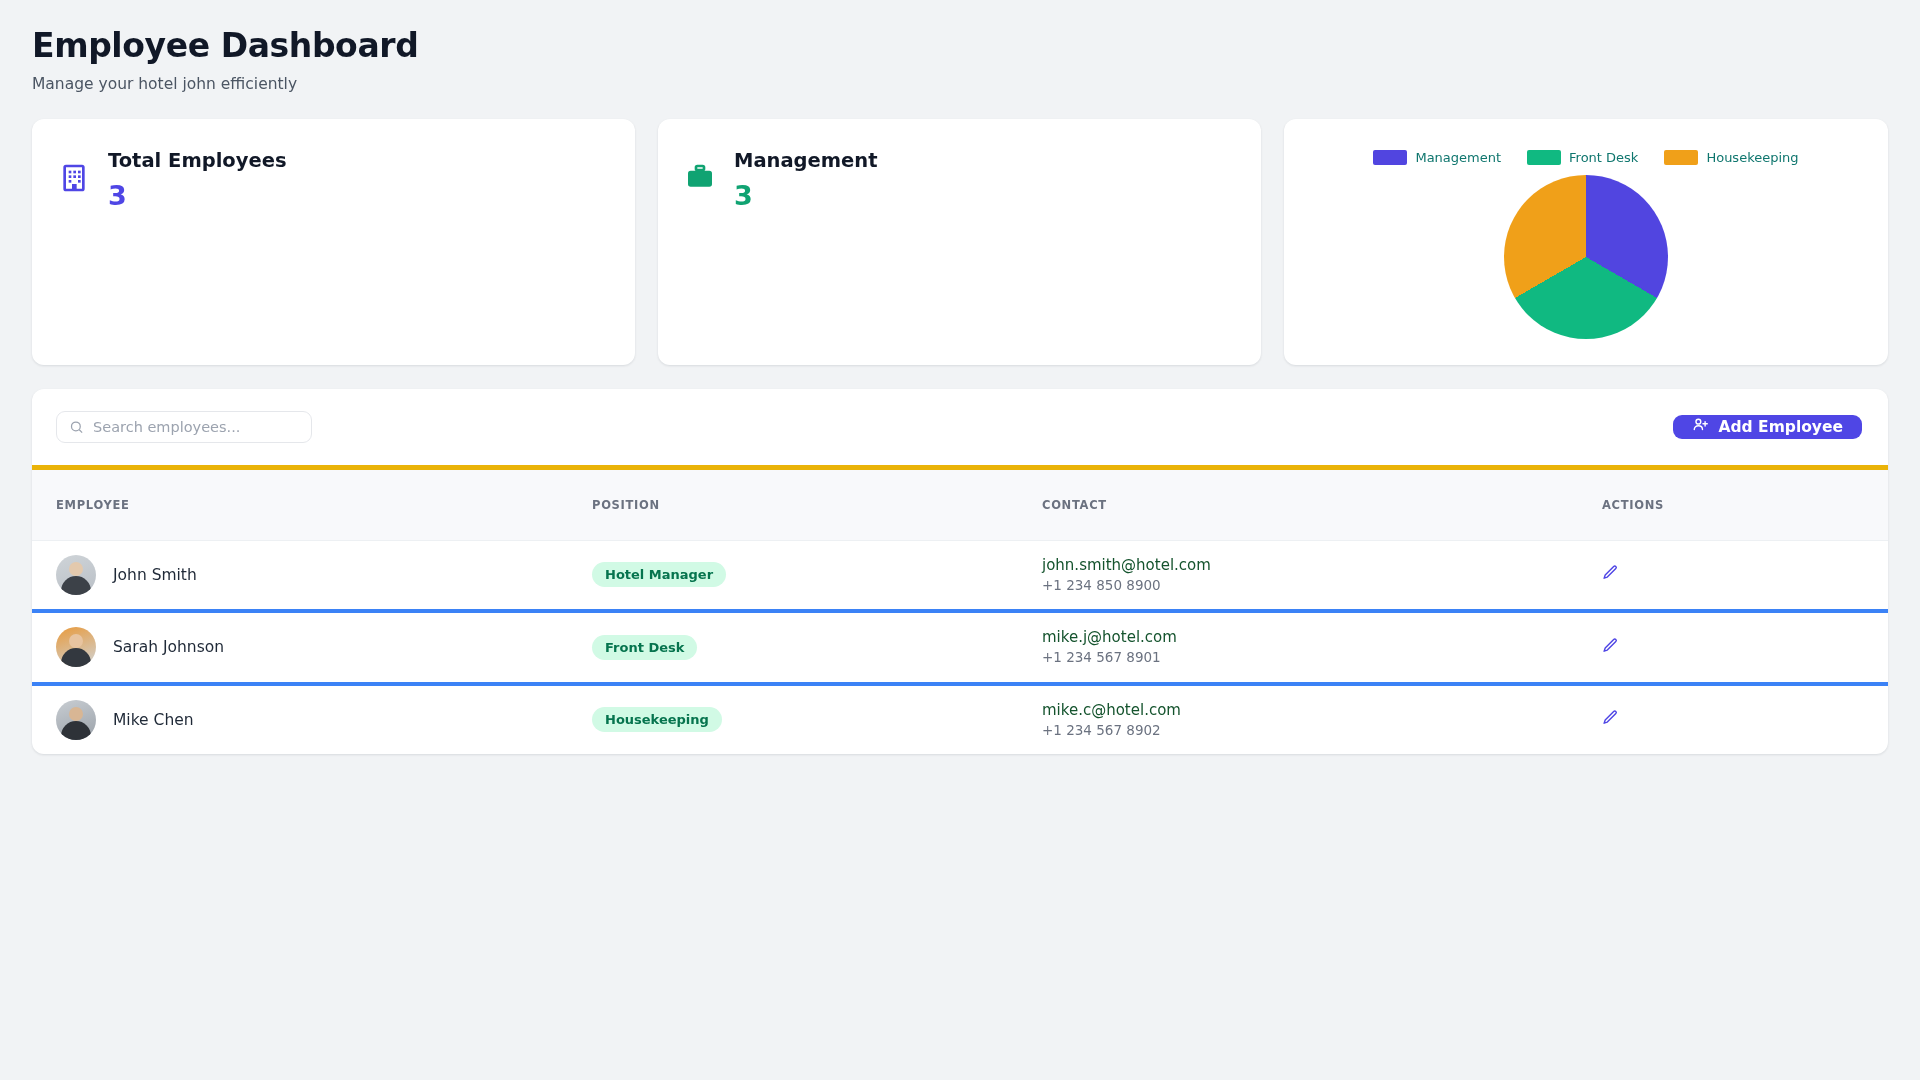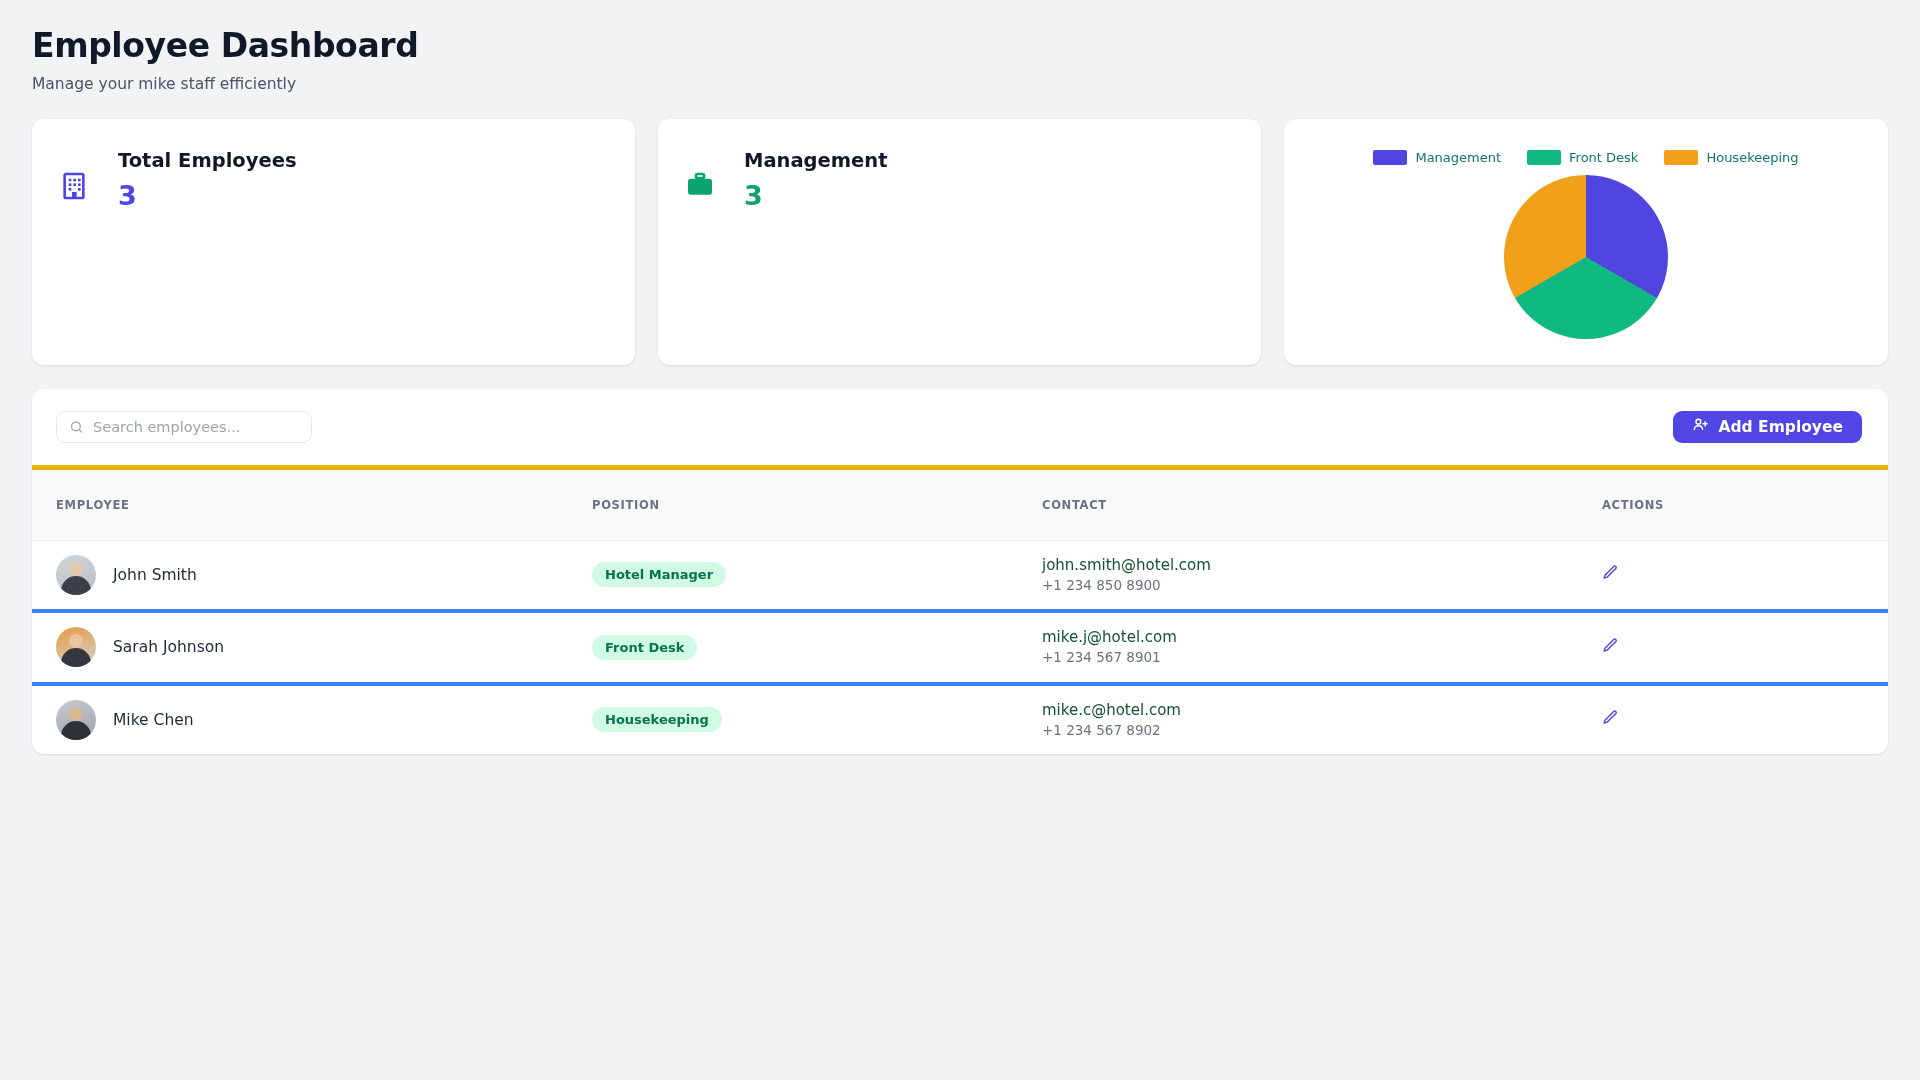--- a/index.html
+++ b/index.html
@@ -36,21 +36,21 @@
   .card {
     background: #ffffff;
     border-radius: 12px;
     box-shadow: 0 1px 3px rgba(16,24,40,0.07), 0 1px 2px rgba(16,24,40,0.04);
     height: 246px;
     position: relative;
   }
   .card.stat { flex: 0 0 603px; padding: 28px 26px; }
   .card.chart { flex: 1 1 auto; padding: 18px 20px; }
 
-  .stat-inner { display: flex; align-items: center; gap: 28px; }
+  .stat-inner { display: flex; align-items: flex-start; gap: 18px; }
   .stat-icon { width: 32px; height: 36px; flex: 0 0 32px; margin-top: 13px; }
   .stat-text { padding-top: 2px; }
   .stat-label {
     font-size: 19.5px;
     font-weight: bold;
     color: #111827;
     line-height: 1.25;
   }
   .stat-value {
     font-size: 27px;
@@ -123,21 +123,21 @@
   .search-input::placeholder { color: #9ca3af; }
 
   .add-btn {
     display: flex;
     align-items: center;
     gap: 9px;
     background: #4f46e5;
     color: #ffffff;
     border: none;
     border-radius: 9px;
-    height: 32px;
+    height: 24px;
     padding: 0 19px;
     font-size: 15.5px;
     font-weight: bold;
     font-family: inherit;
     cursor: pointer;
   }
   .add-btn svg { width: 17px; height: 17px; }
 
   
   table { width: 100%; border-collapse: collapse; }
@@ -211,21 +211,21 @@
   }
   .edit-btn svg { width: 17px; height: 17px; }
 </style>
 </head>
 <body>
 
 <div class="page">
 
   <div>
     <div class="page-title">Employee Dashboard</div>
-    <div class="page-subtitle">Manage your mike staff efficiently</div>
+    <div class="page-subtitle">Manage your hotel john efficiently</div>
   </div>
 
   <div class="cards-row">
 
     <div class="card stat">
       <div class="stat-inner">
         <span class="stat-icon">
           <svg viewBox="0 0 24 24" width="32" height="36" fill="none" stroke="#4f46e5" stroke-width="2">
             <rect x="5" y="3" width="14" height="18" rx="1"></rect>
             <rect x="8" y="6.5" width="2" height="2" fill="#4f46e5" stroke="none"></rect>

